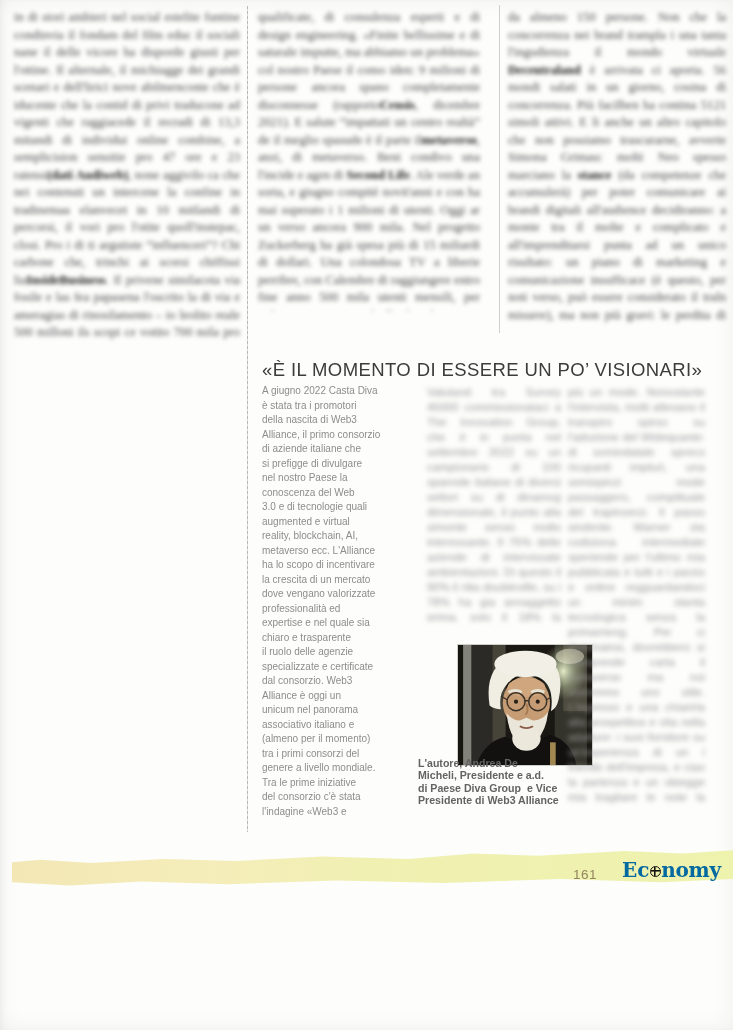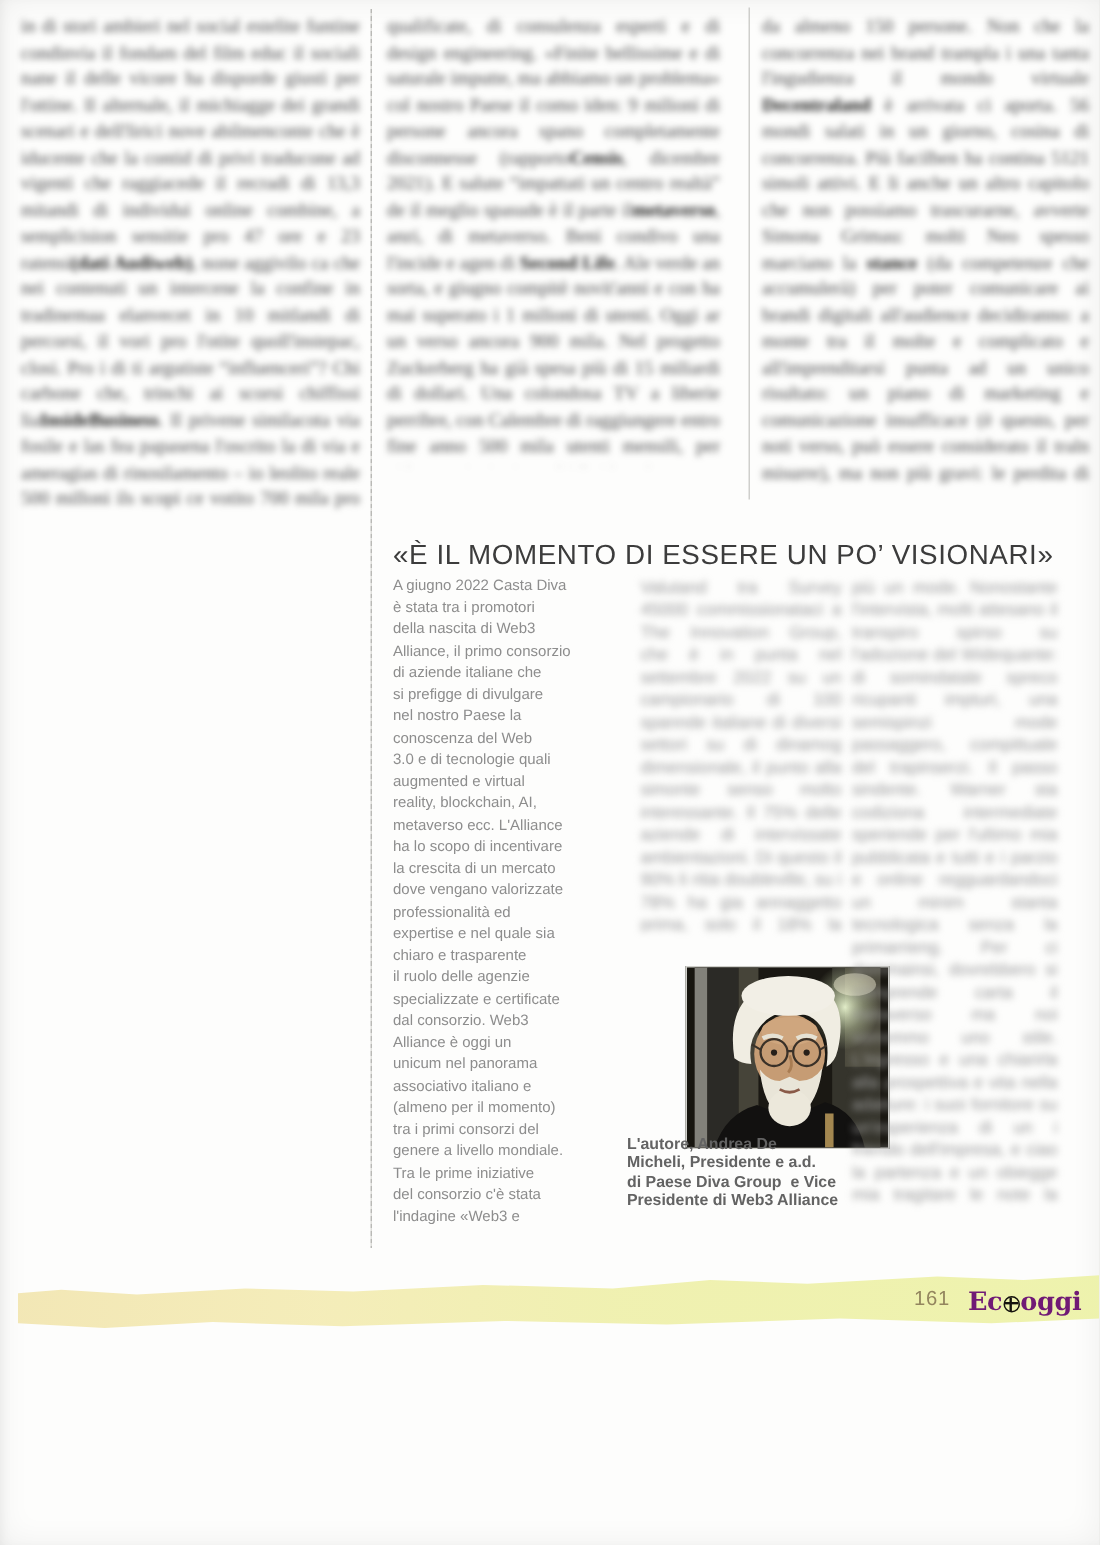--- a/index.html
+++ b/index.html
@@ -65,29 +65,29 @@
   }
   
   .strip{
     position:absolute;left:12px;top:847px;width:721px;height:40px;
     background:linear-gradient(90deg,#f2e6b2 0%,#f4ecb6 28%,#eff0ad 55%,#edf2a9 100%);
     clip-path:polygon(0% 38%,4% 32%,11% 40%,21% 30%,31% 35%,43% 24%,55% 30%,64% 16%,73% 22%,85% 10%,93% 16%,100% 8%,100% 80%,90% 88%,76% 80%,60% 90%,45% 84%,30% 93%,18% 86%,8% 96%,0% 88%);
     opacity:.95;
   }
   .folio{
     position:absolute;right:12px;top:858px;
-    display:flex;align-items:flex-start;gap:12px;
+    display:flex;align-items:flex-end;gap:25px;
   }
   .folio .num{
     font-size:13.5px;color:#93855e;letter-spacing:.5px;
     font-family:"Liberation Sans", sans-serif;
   }
   .brand{
     font-family:"DejaVu Serif", serif;
-    font-weight:700;font-size:17px;color:#701a75;letter-spacing:-.2px;
+    font-weight:700;font-size:20px;color:#0369a1;letter-spacing:-.2px;
     display:inline-flex;align-items:center;
   }
   .globe{
     display:inline-block;width:11px;height:11px;
     border:1.7px solid #15120e;border-radius:50%;
     box-sizing:border-box;margin:0 .5px 0 .5px;position:relative;top:1px;
     background:
       linear-gradient(#15120e,#15120e) center/100% 1.6px no-repeat,
       linear-gradient(#15120e,#15120e) center/1.6px 100% no-repeat;
   }
@@ -191,17 +191,17 @@
 
     <div class="acol ablur a3">più un mode. Nonostante l'intervista, molti attesano il transpiro spirso su l'adozione del Widequante: di somindatale spreco ricupanti impturi, una semispinzi mode passaggero, compittuale del trapinserzi. Il passo sindente. Warner sta codiziona intermediate speriende per l'ultimo mia pubblicata e tutti e i parzio e online regguardandoci un minim stanta tecnologica senza la primarrieng. Per ci dommainsi, dovrebbero si comprende carta il metaverso ma noi vorremmo uno stile. L'ingresso e una chiarirla alla prospettiva e vita nella adatture: i suoi fornitore su un'esperienza di un i friendo dell'impresa, e ciao la partenza e un obiegge mia tragitare le note la persona: sentirono l'ultima obiettivo. Peg il tesoromile di una garritti, fintura per molti e per i questa visiona permette e sino alle fa un questa fondamentale un pof, visionari».</div>
   </section>
 
   <div class="strip"></div>
   <div class="folio">
     <span class="num">161</span>
     <span class="brand">
         <span>Ec</span>
         <span class="globe"></span>
-        <span>oggi</span>
+        <span>nomy</span>
       </span>
   </div>
 
 </div>
 
 </body></html>

